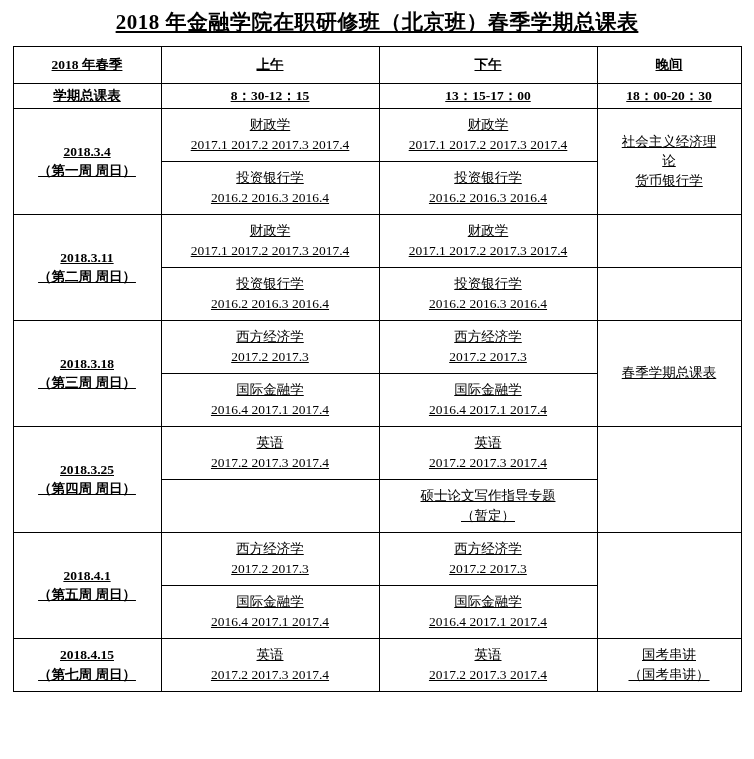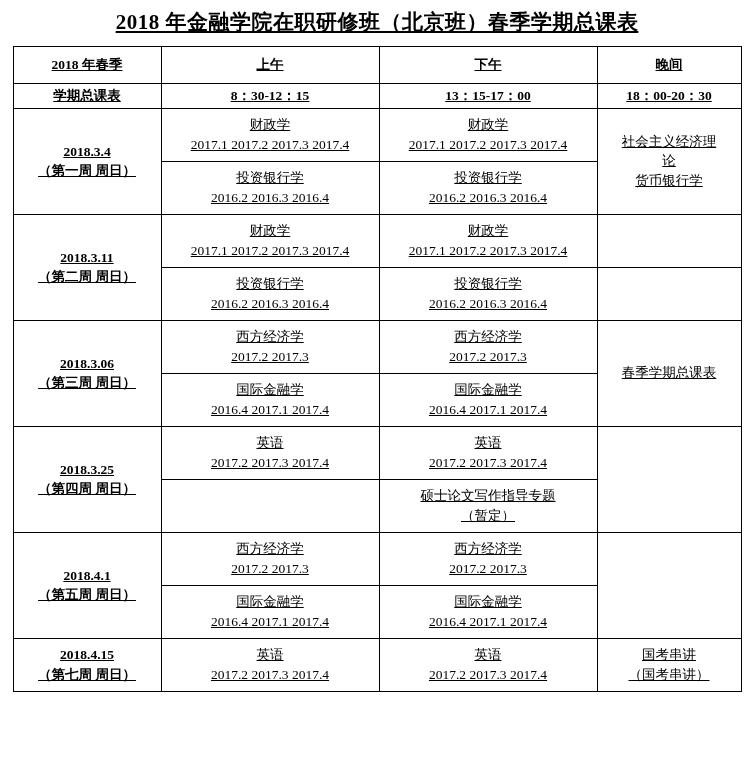--- a/index.html
+++ b/index.html
@@ -175,21 +175,21 @@
           <span class="cname">投资银行学</span>
           <span class="cgroups">2016.2 2016.3 2016.4</span>
         </td>
         <td class="eve-cell blank">
           <span class="l1"></span>
         </td>
       </tr>
 
       <tr>
         <td class="date-cell" rowspan="2">
-          <span class="d1">2018.3.06</span>
+          <span class="d1">2018.3.18</span>
           <span class="d2">（第三周 周日）</span>
         </td>
         <td class="course">
           <span class="cname">西方经济学</span>
           <span class="cgroups">2017.2 2017.3</span>
         </td>
         <td class="course">
           <span class="cname">西方经济学</span>
           <span class="cgroups">2017.2 2017.3</span>
         </td>

